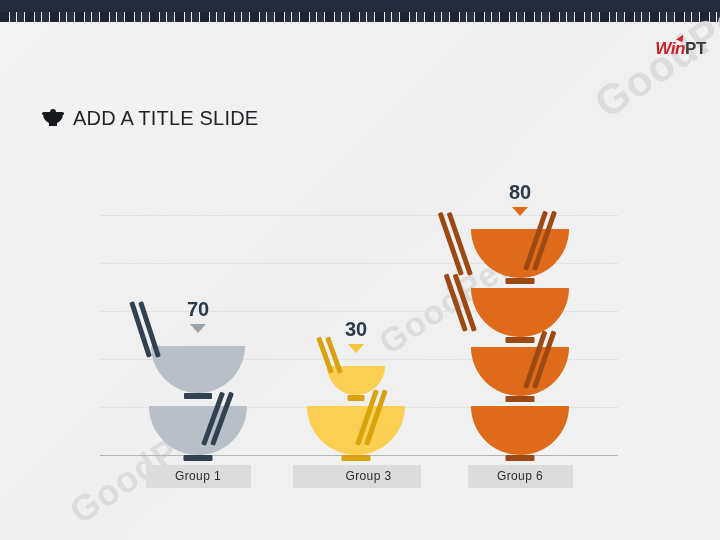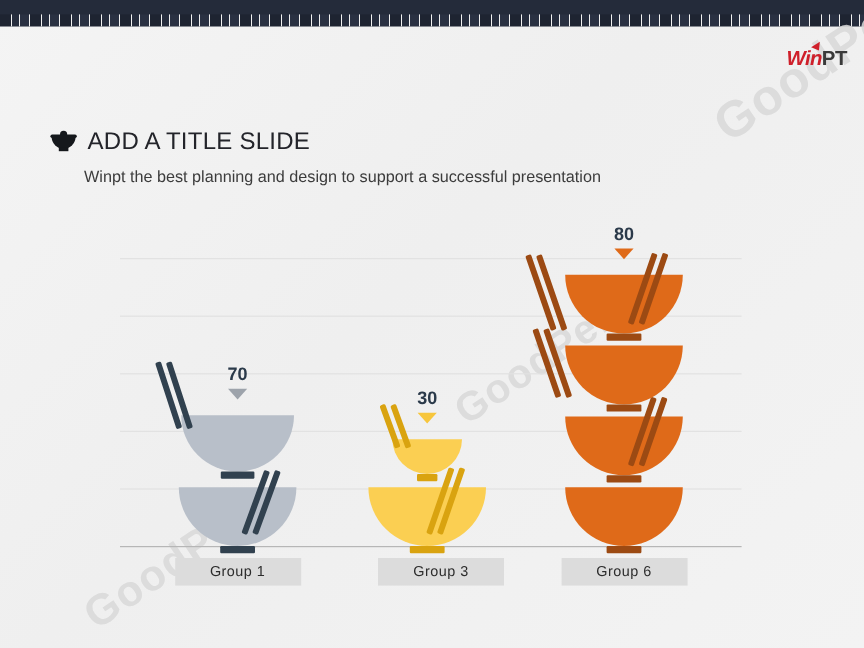--- a/index.html
+++ b/index.html
@@ -112,21 +112,21 @@
   }
   .gridline{
     position:absolute;left:0;width:518px;height:1px;background:#e2e2e2;
   }
   #baseline{
     position:absolute;left:0;width:518px;height:1px;background:#b6b6b6;
   }
   .group{ position:absolute; bottom:0; }
   .value-label{
     position:absolute;
-    font-size:15px;font-weight:700;color:#2b3a4a;
+    font-size:20px;font-weight:700;color:#2b3a4a;
     text-align:center;width:60px;
   }
   .tri{
     position:absolute;width:0;height:0;
     border-left:8px solid transparent;border-right:8px solid transparent;
   }
 
   
   .bowl{ position:absolute; }
   .bowl .bowl-body{
@@ -171,21 +171,20 @@
 
   <div id="sub-head">
     <span class="bowl-bullet">
       <span class="bb-knob"></span>
       <span class="bb-lid"></span>
       <span class="bb-body"></span>
       <span class="bb-foot"></span>
     </span>
     <span id="sub-head-text">ADD A TITLE SLIDE</span>
   </div>
-  <div id="sub-desc">Winpt the best planning and design to support a successful presentation</div>
 
   <div id="chart">
     <div id="grid-layer">
         <div class="gridline" style="top: 197px;"></div>
         <div class="gridline" style="top: 149px;"></div>
         <div class="gridline" style="top: 101px;"></div>
         <div class="gridline" style="top: 53px;"></div>
         <div class="gridline" style="top: 5px;"></div>
       </div>
     <div id="baseline" style="top:245px"></div>
@@ -264,17 +263,17 @@
             <div class="stick" style="background: rgb(156, 74, 19); width: 5px; height: 66px; left: 9px; bottom: 0px; transform-origin: center bottom; transform: rotate(-19deg);"></div>
           </div>
           <div class="tri" style="border-top: 9px solid rgb(223, 106, 25); left: 412px; bottom: 239px;"></div>
           <div class="value-label" style="left: 390px; bottom: 251px;">80</div>
         </div>
       </div>
   </div>
 
   <div id="xlabels">
       <div class="xlabel" style="width: 105px; left: 145.5px; top: 465px; background: rgb(220, 220, 220);">Group 1</div>
-      <div class="xlabel" style="width: 105px; left: 315px; top: 465px; background: rgb(220, 220, 220);">Group 3</div>
+      <div class="xlabel" style="width: 105px; left: 293px; top: 465px; background: rgb(220, 220, 220); padding-left: 23px;">Group 3</div>
       <div class="xlabel" style="width: 105px; left: 467.5px; top: 465px; background: rgb(220, 220, 220);">Group 6</div>
     </div>
 
 </div>
 
 </body></html>

